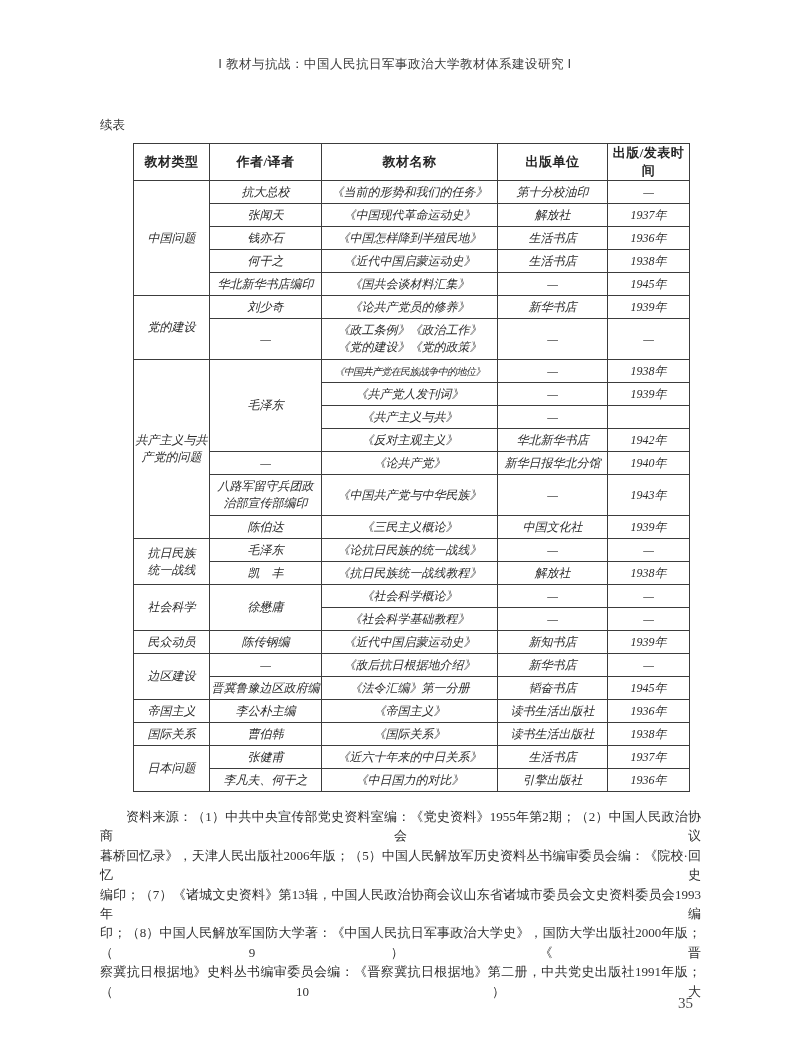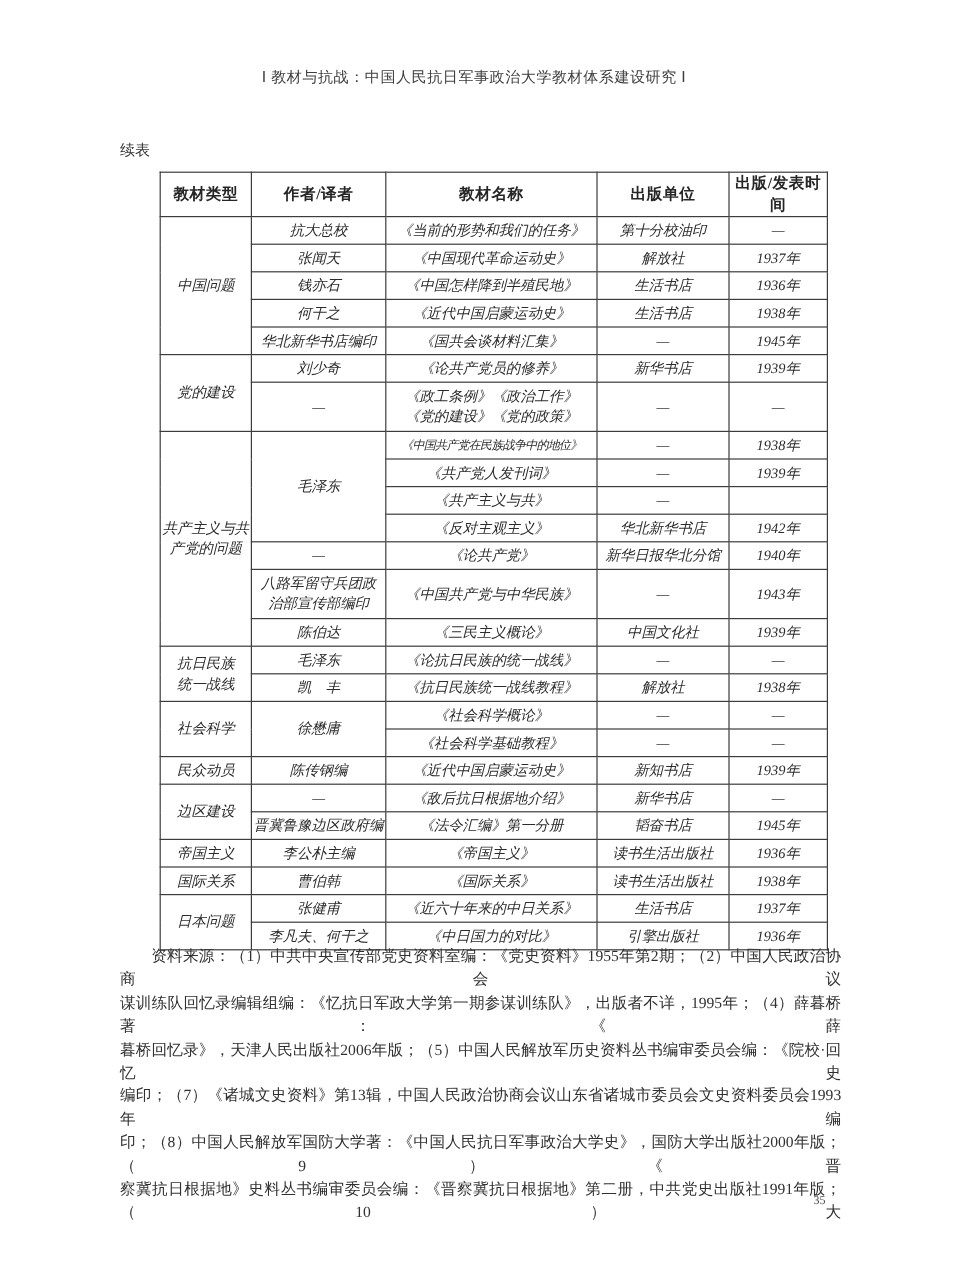--- a/index.html
+++ b/index.html
@@ -37,23 +37,23 @@
   .book-table tr.tall td{height:auto;padding:3px 1px;}
   .book-table .ln{line-height:17px;white-space:nowrap;}
   .source-note{
     position:absolute;left:100px;top:787px;width:601px;
     font-size:13px;color:#303030;
   }
   .note-line{
     line-height:19.4px;text-align:justify;text-align-last:justify;
     white-space:normal;
   }
-  .note-line.first{text-indent:26px;}
+  .note-line.first{text-indent:26px;margin-top:20px;}
   .page-number{
-    position:absolute;left:678px;top:995px;font-size:10px;color:#4a4a4a;
+    position:absolute;left:678px;top:995px;font-size:15px;color:#4a4a4a;
   }
 </style>
 </head>
 <body>
 
 <div class="running-head">Ⅰ  教材与抗战：中国人民抗日军事政治大学教材体系建设研究  Ⅰ</div>
 
 <div class="continued">续表</div>
 
 <table class="book-table">
@@ -240,20 +240,19 @@
         <td>李凡夫、何干之</td>
         <td>《中日国力的对比》</td>
         <td>引擎出版社</td>
         <td>1936年</td>
       </tr>
     </tbody>
 </table>
 
 <div class="source-note" id="source-note">
     <div class="note-line first">资料来源：（1）中共中央宣传部党史资料室编：《党史资料》1955年第2期；（2）中国人民政治协商会议</div>
-    <div class="note-line">谋训练队回忆录编辑组编：《忆抗日军政大学第一期参谋训练队》，出版者不详，1995年；（4）薛暮桥著：《薛</div>
     <div class="note-line">暮桥回忆录》，天津人民出版社2006年版；（5）中国人民解放军历史资料丛书编审委员会编：《院校·回忆史</div>
     <div class="note-line">编印；（7）《诸城文史资料》第13辑，中国人民政治协商会议山东省诸城市委员会文史资料委员会1993年编</div>
     <div class="note-line">印；（8）中国人民解放军国防大学著：《中国人民抗日军事政治大学史》，国防大学出版社2000年版；（9）《晋</div>
     <div class="note-line">察冀抗日根据地》史料丛书编审委员会编：《晋察冀抗日根据地》第二册，中共党史出版社1991年版；（10）大</div>
   </div>
 
 <div class="page-number">35</div>
 
 </body></html>

